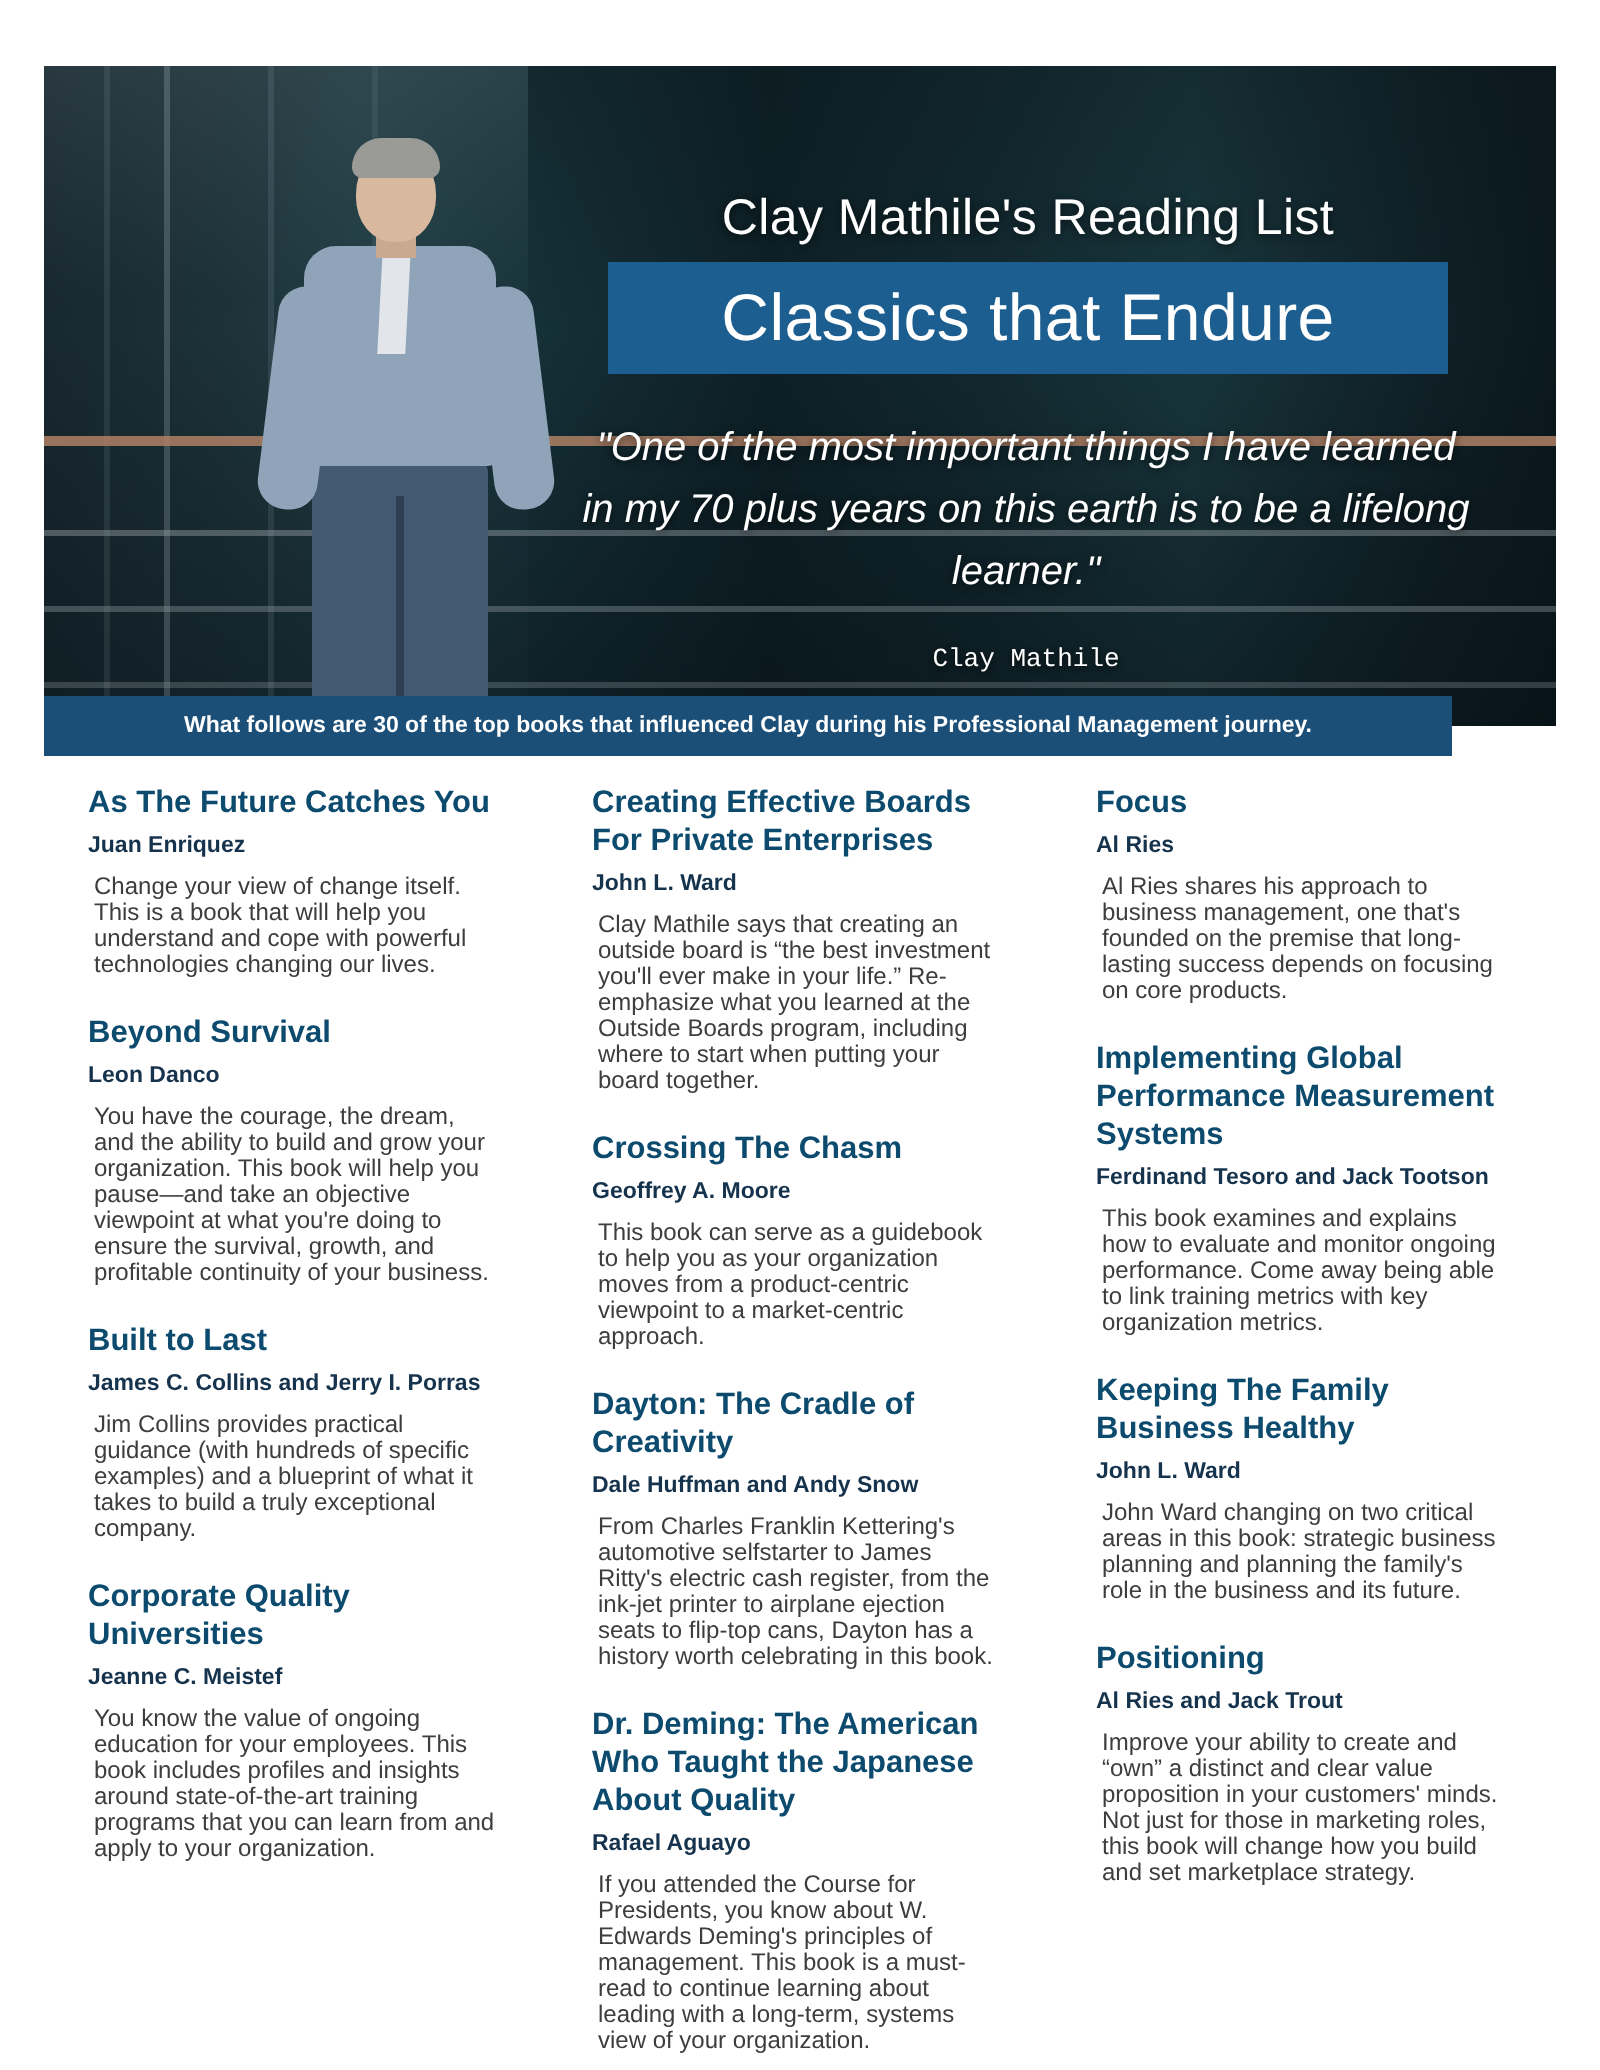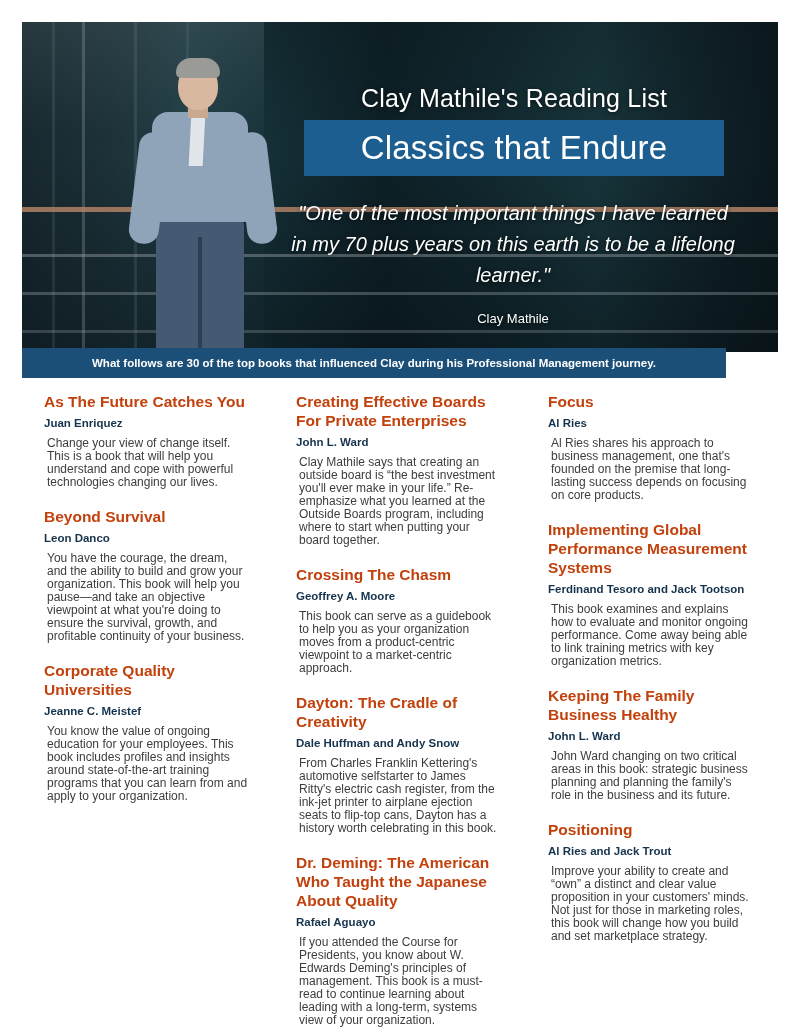--- a/index.html
+++ b/index.html
@@ -18,21 +18,21 @@
     position: relative;
     width: 800px;
     height: 1035px;
     background: #ffffff;
   }
 
   
   .hero {
     position: absolute;
     left: 22px;
-    top: 22px;
+    top: 33px;
     width: 756px;
     height: 330px;
     overflow: hidden;
     background: #0d1b20;
   }
   
   .hero-bg {
     position: absolute;
     inset: 0;
     background:
@@ -181,20 +181,21 @@
   }
   .hero-attrib {
     position: absolute;
     right: 40px;
     top: 289px;
     width: 450px;
     text-align: center;
     color: #ffffff;
     font-size: 13px;
     text-shadow: 0 1px 3px rgba(0,0,0,0.7);
+    font-family: Liberation Mono, monospace;
   }
 
   
   .subbar {
     position: absolute;
     left: 22px;
     top: 348px;
     width: 704px;
     height: 30px;
     background: #1b4f78;
@@ -218,21 +219,21 @@
     gap: 0;
   }
   .col {
     width: 252px;
     padding: 0 22px;
     box-sizing: border-box;
   }
   .entry { margin-bottom: 18px; }
   .entry h3 {
     margin: 0 0 5px 0;
-    color: #c2410c;
+    color: #0c4a6e;
     font-size: 15.5px;
     font-weight: bold;
     line-height: 19px;
   }
   .entry .author {
     margin: 4px 0 7px 0;
     color: #16334d;
     font-size: 11.5px;
     font-weight: bold;
     line-height: 14px;
@@ -286,20 +287,25 @@
         <h3>As The Future Catches You</h3>
         <p class="author">Juan Enriquez</p>
         <p class="desc">Change your view of change itself. This is a book that will help you understand and cope with powerful technologies changing our lives.</p>
       </div>
       <div class="entry">
         <h3>Beyond Survival</h3>
         <p class="author">Leon Danco</p>
         <p class="desc">You have the courage, the dream, and the ability to build and grow your organization. This book will help you pause—and take an objective viewpoint at what you're doing to ensure the survival, growth, and profitable continuity of your business.</p>
       </div>
       <div class="entry">
+        <h3>Built to Last</h3>
+        <p class="author">James C. Collins and Jerry I. Porras</p>
+        <p class="desc">Jim Collins provides practical guidance (with hundreds of specific examples) and a blueprint of what it takes to build a truly exceptional company.</p>
+      </div>
+      <div class="entry">
         <h3>Corporate Quality Universities</h3>
         <p class="author">Jeanne C. Meistef</p>
         <p class="desc">You know the value of ongoing education for your employees. This book includes profiles and insights around state-of-the-art training programs that you can learn from and apply to your organization.</p>
       </div>
     </div>
 
     <div class="col">
       <div class="entry">
         <h3>Creating Effective Boards For Private Enterprises</h3>
         <p class="author">John L. Ward</p>

